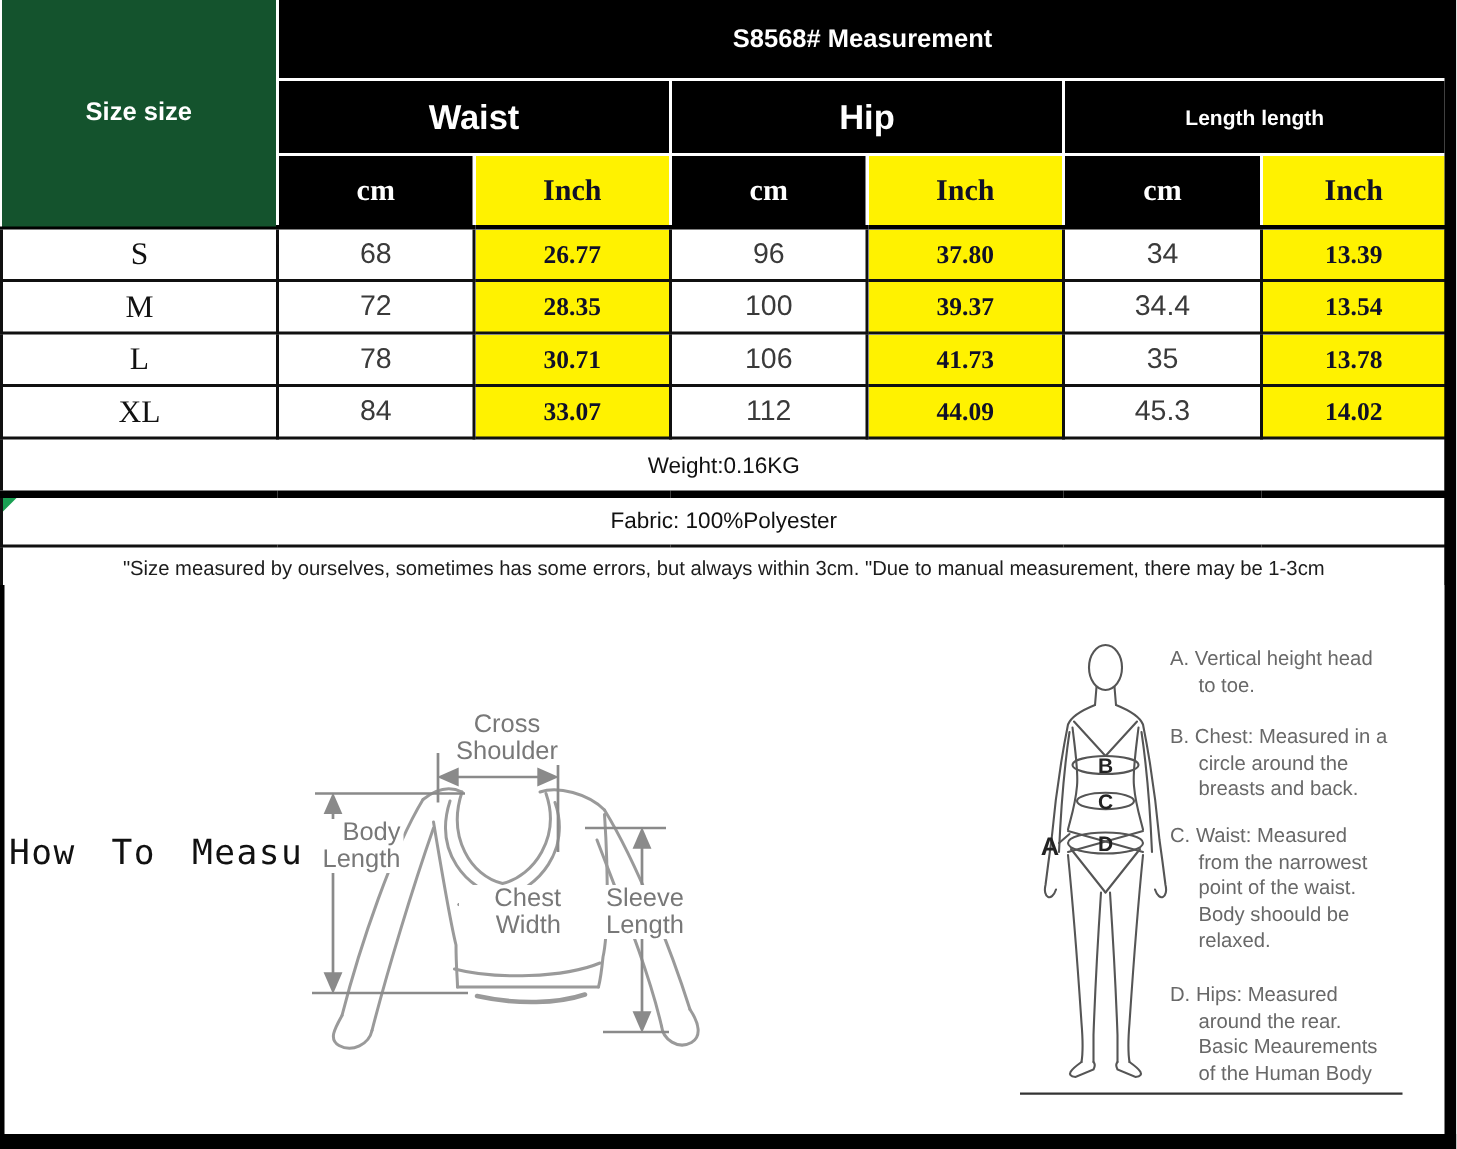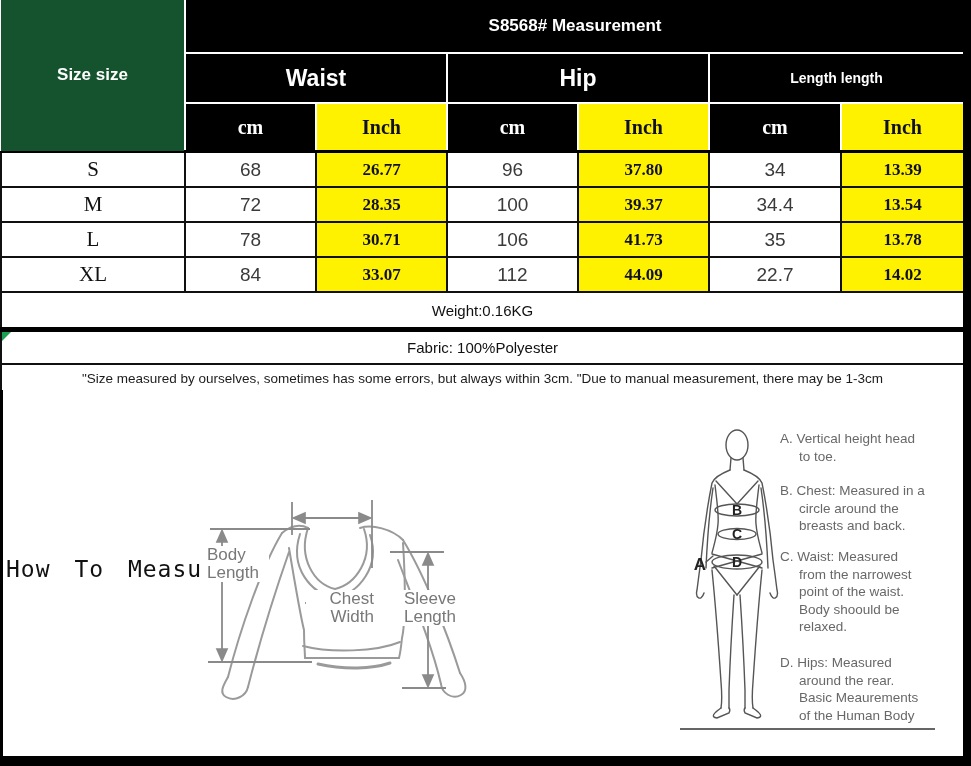--- a/index.html
+++ b/index.html
@@ -59,21 +59,21 @@
   .heading{
     position:absolute;left:6px;top:166px;
     font-family:"DejaVu Sans Mono","Liberation Mono",monospace;
     font-size:23px;color:#111;letter-spacing:1px;word-spacing:9px;white-space:nowrap;
   }
   .glabel{
     position:absolute;color:#787878;font-size:17px;line-height:18px;
     white-space:pre-line;background:#fff;padding:0 2px;
   }
   .gl-cross{left:296px;top:84px;width:80px;text-align:center;}
-  .gl-body{left:205px;top:156px;width:60px;text-align:left;}
+  .gl-body{left:205px;top:156px;width:60px;text-align:right;}
   .gl-chest{left:306px;top:200px;width:66px;text-align:right;}
   .gl-sleeve{left:402px;top:200px;width:68px;text-align:left;}
   .mi{
     position:absolute;left:780px;width:185px;
     font-size:13.5px;line-height:17.5px;color:#686868;
     white-space:pre-line;padding-left:19px;text-indent:-19px;
   }
   .mi-a{top:40px;}
   .mi-b{top:92px;}
   .mi-c{top:158px;}
@@ -138,21 +138,21 @@
       <td class="c-data c-inch">41.73</td>
       <td class="c-data c-cm">35</td>
       <td class="c-data c-inch">13.78</td>
     </tr>
     <tr>
       <td class="c-data c-sizelabel">XL</td>
       <td class="c-data c-cm">84</td>
       <td class="c-data c-inch">33.07</td>
       <td class="c-data c-cm">112</td>
       <td class="c-data c-inch">44.09</td>
-      <td class="c-data c-cm">22.7</td>
+      <td class="c-data c-cm">45.3</td>
       <td class="c-data c-inch">14.02</td>
     </tr>
     <tr>
           <td class="c-full c-weight" colspan="7">Weight:0.16KG</td>
         </tr>
     <tr>
           <td class="c-full c-fabric" colspan="7">Fabric: 100%Polyester</td>
         </tr>
     <tr>
           <td class="c-full c-note" colspan="7">"Size measured by ourselves, sometimes has some errors, but always within 3cm. "Due to manual measurement, there may be 1-3cm
@@ -250,20 +250,22 @@
         <text x="737" y="125" font-size="14" font-weight="bold">B</text>
         <text x="737" y="149" font-size="14" font-weight="bold">C</text>
         <text x="737" y="177" font-size="14" font-weight="bold">D</text>
       </g>
 
       <line x1="680" y1="339" x2="935" y2="339" stroke="#333" stroke-width="1.5"></line>
     </svg>
 
     <div class="heading">How To Measure</div>
 
+    <div class="glabel gl-cross">Cross
+Shoulder</div>
     <div class="glabel gl-body">Body
 Length</div>
     <div class="glabel gl-chest">Chest
 Width</div>
     <div class="glabel gl-sleeve">Sleeve
 Length</div>
 
     <div class="mi mi-a">A. Vertical height head
 to toe.</div>
     <div class="mi mi-b">B. Chest: Measured in a

